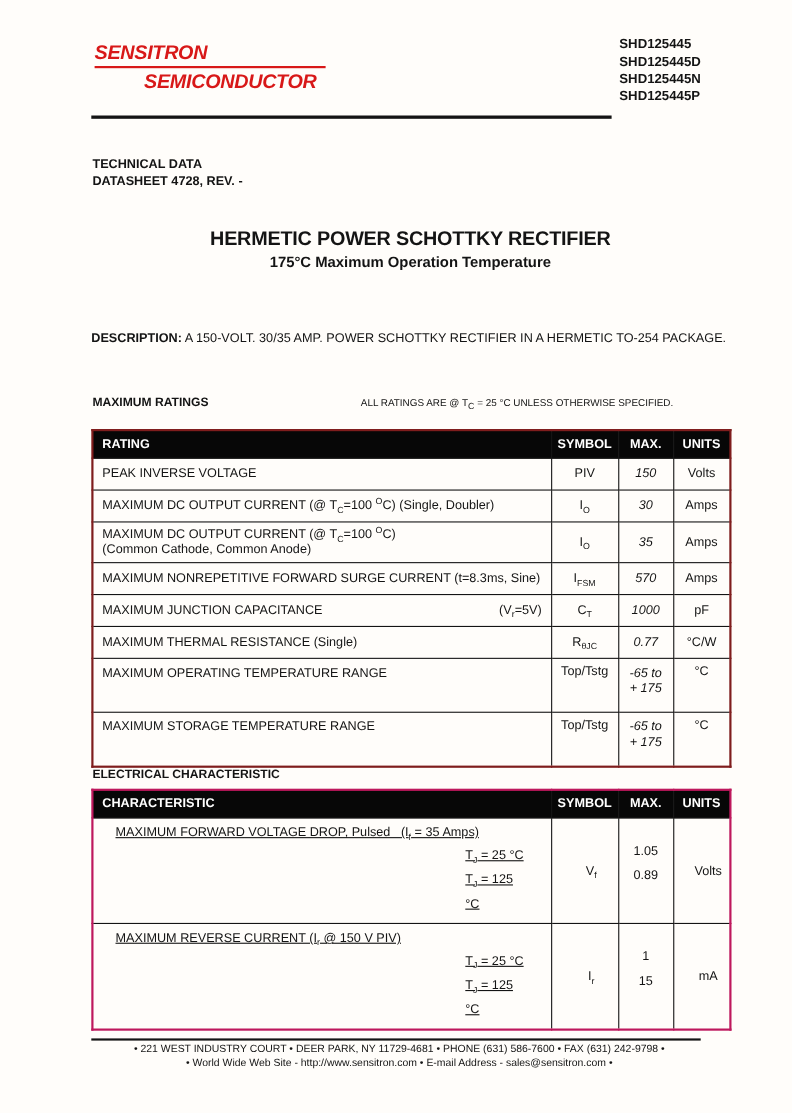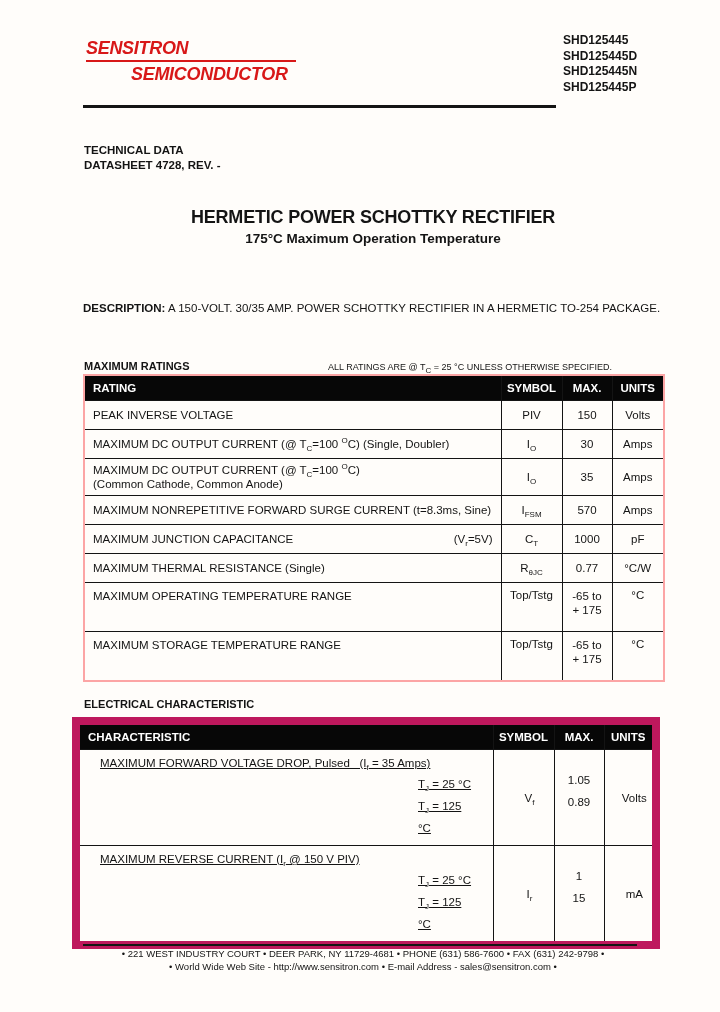--- a/index.html
+++ b/index.html
@@ -31,35 +31,35 @@
   .description b{font-weight:bold;}
 
   
   .ratings-head{position:absolute;left:84px;top:360px;width:528px;display:flex;justify-content:space-between;align-items:baseline;}
   .ratings-head .lbl{font-weight:bold;font-size:11px;}
   .ratings-head .note{font-size:9px;}
   .elec-head{position:absolute;left:84px;top:698px;font-weight:bold;font-size:11px;}
 
   
   table{border-collapse:collapse;table-layout:fixed;}
-  #t1{position:absolute;left:83px;top:374px;width:580px;border:2px solid #fca5a5;}
-  #t2{position:absolute;left:72px;top:717px;width:580px;border:8px solid #be185d;}
+  #t1{position:absolute;left:83px;top:390px;width:580px;border:2px solid #7f1d1d;}
+  #t2{position:absolute;left:83px;top:717px;width:580px;border:2px solid #be185d;}
   th,td{border:1px solid #141414;padding-left:13px;}
   th{background:#070707;color:#ffffff;font-size:11.5px;font-weight:bold;height:24px;text-align:center;padding:0 4px;}
   th.h-left{text-align:left;padding-left:8px;}
   td{font-size:11.5px;}
   sub{font-size:8px;line-height:0;}
   sup{font-size:8px;line-height:0;}
 
   .c-rating{padding:4px 8px;line-height:14px;height:20px;margin-left:35px;}
   .r-line.flex{display:flex;justify-content:space-between;}
   .c-mid{text-align:center;padding:2px 2px;}
   tr.tall td{height:38px;}
   tr.tall .c-rating,tr.tall .c-mid{vertical-align:top;padding-top:6px;}
-  .m-lines div{line-height:14px;}
+  .m-lines div{line-height:14px;font-style:italic;}
 
   
   .e-char{padding:6px 20px;vertical-align:top;text-decoration:underline;}
   .char-main{line-height:15px;margin-bottom:2px;}
   .char-cond{margin-left:318px;line-height:22px;}
   .e-sym,.e-units{text-align:center;vertical-align:middle;}
   .e-max{vertical-align:top;text-align:center;padding:0;}
   .e-max .m-line{line-height:22px;height:22px;}
   .e-max .m-spacer{height:19px;}
 

